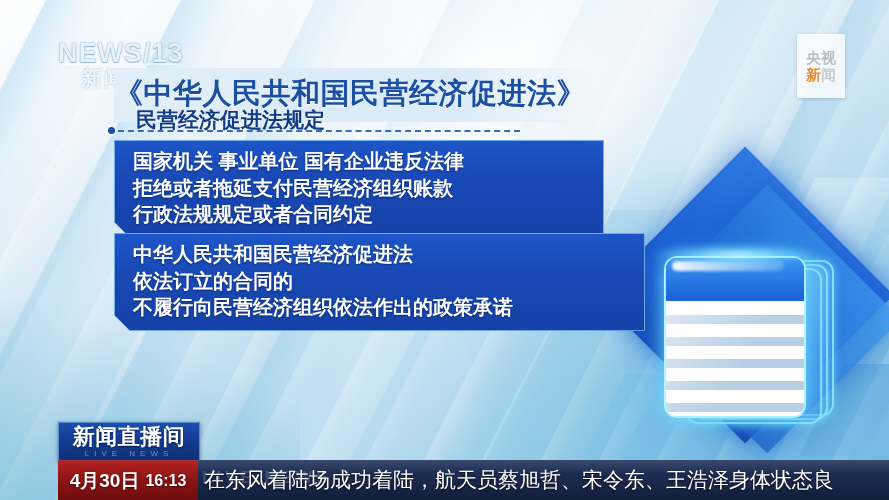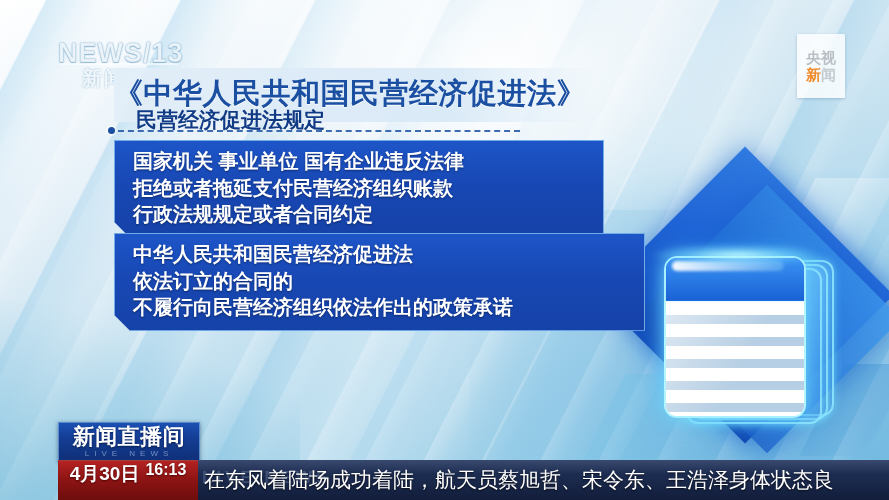--- a/index.html
+++ b/index.html
@@ -178,21 +178,21 @@
     color:#fff;font-size:22px;font-weight:bold;letter-spacing:.5px;line-height:1;
     text-shadow:0 1px 2px rgba(5,20,60,.8);
   }
   .livebanner .en{
     color:rgba(190,215,245,.55);font-size:8px;letter-spacing:5px;margin-top:2px;line-height:1;
   }
   .timebar{
     position:absolute;left:58px;top:460px;width:140px;height:40px;
     background:linear-gradient(180deg,#b52222 0%,#8e1414 45%,#6d0d0d 100%);
     border-top:1px solid rgba(255,160,160,.35);
-    display:flex;justify-content:center;gap:6px;
+    display:flex;align-items:center;justify-content:center;gap:6px;
   }
   .timebar .d{color:#fff;font-size:19px;font-weight:bold;text-shadow:0 1px 2px rgba(60,0,0,.8);}
   .timebar .t{color:#fff;font-size:16px;font-weight:bold;text-shadow:0 1px 2px rgba(60,0,0,.8);}
 
   .ticker{
     position:absolute;left:198px;top:460px;width:691px;height:40px;
     background:linear-gradient(180deg,#24355e 0%,#1b2a4e 45%,#121d3a 100%);
     overflow:hidden;display:flex;align-items:center;
   }
   .ticker .wm{

